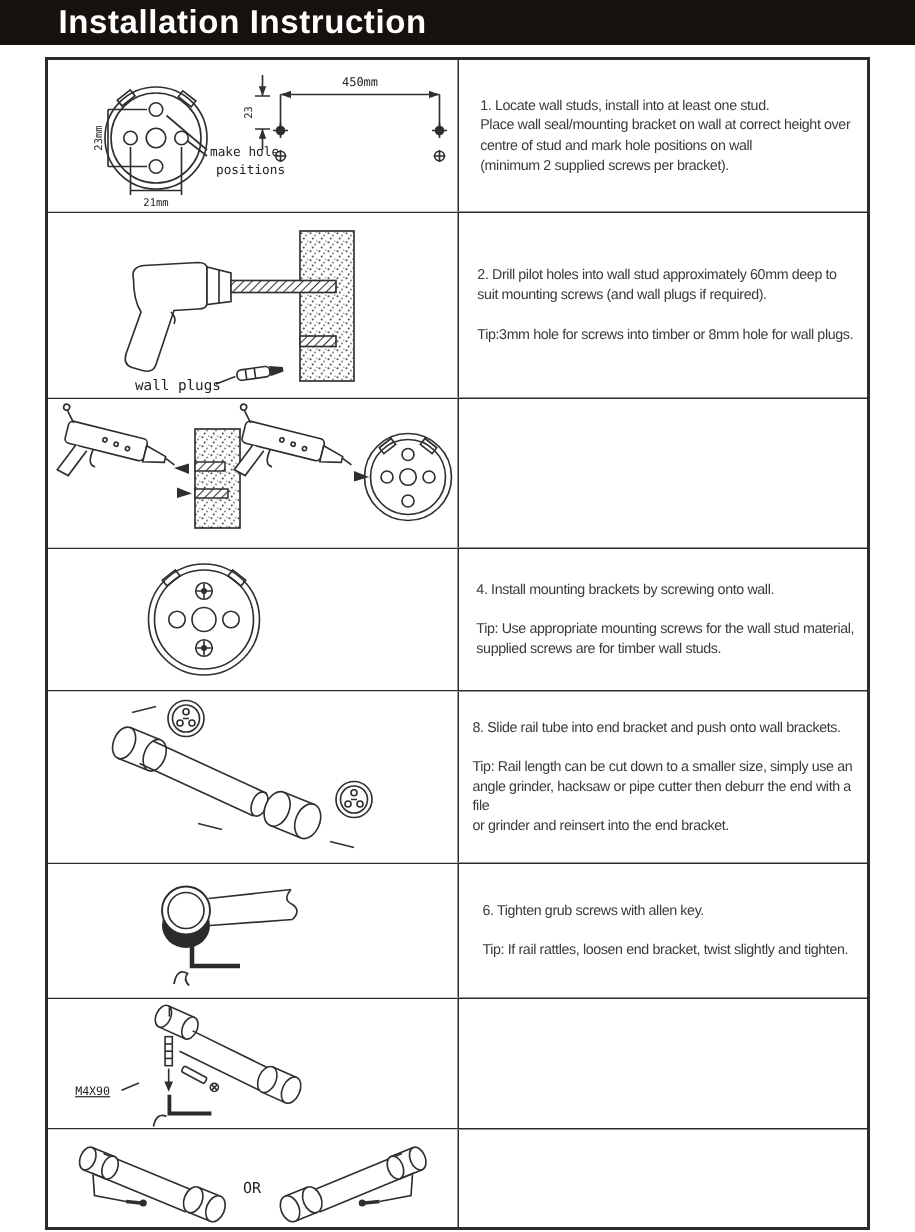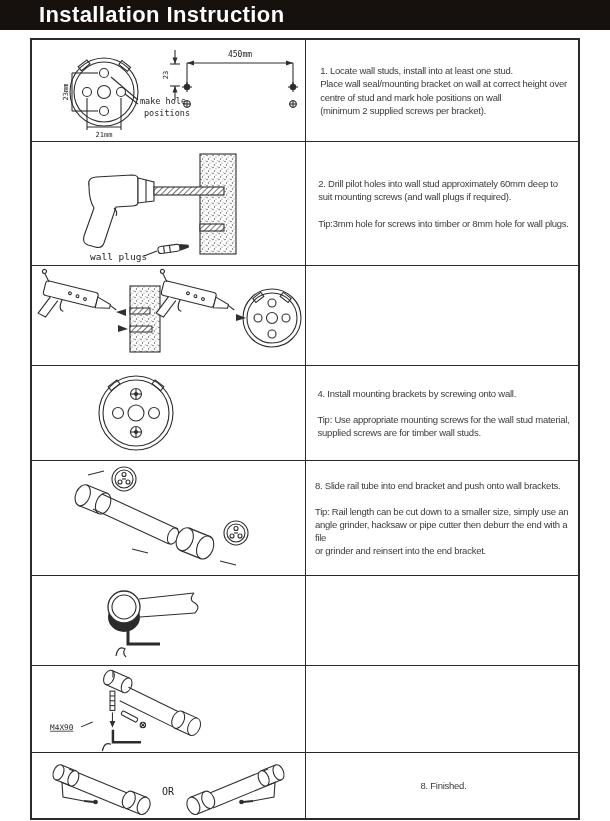--- a/index.html
+++ b/index.html
@@ -298,20 +298,25 @@
           <path d="M107,23 L162,17"></path>
           <path d="M108,41 L163,37"></path>
           <path d="M162,17 Q156,24 163,27 Q169,31 163,37"></path>
         </g>
         <g>
           <path d="M96,52 L96,68 L128,68" fill="none" stroke="#2b2b2b" stroke-width="3"></path>
           <path d="M84,80 Q86,69 93,73 Q90,77 94,81" fill="none" stroke="#2f2f2f" stroke-width="1.2"></path>
         </g>
       </svg>
     </div>
+    <div class="cell-text">
+      <div class="step-text">6. Tighten grub screws with allen key.
+
+Tip: If rail rattles, loosen end bracket, twist slightly and tighten.</div>
+    </div>
   </div>
 
   <div class="row r7">
     <div class="cell-illus">
       <svg viewBox="0 0 273 89">
         <g class="ln">
           <g transform="rotate(24 84 16)">
             <ellipse cx="74" cy="16" rx="5" ry="8" fill="#fff"></ellipse>
             <line x1="74" y1="8" x2="94" y2="8"></line>
               <line x1="74" y1="24" x2="94" y2="24"></line>
@@ -373,18 +378,15 @@
             <path d="M30,29 L31,43 L52,47" fill="none"></path>
             <line x1="52" y1="47" x2="62" y2="48" stroke-width="2.2"></line>
             <circle cx="63.5" cy="48" r="1.8" fill="#2f2f2f"></circle>
           </g>
         </defs>
         <use href="#finished-rail"></use>
         <text x="136" y="41" font-size="10" text-anchor="middle">OR</text>
         <use href="#finished-rail" transform="translate(273,0) scale(-1,1)"></use>
       </svg>
     </div>
-    <div class="cell-text">
-      <div class="step-text">8. Finished.</div>
-    </div>
   </div>
 
 </div>
 
 </body></html>

